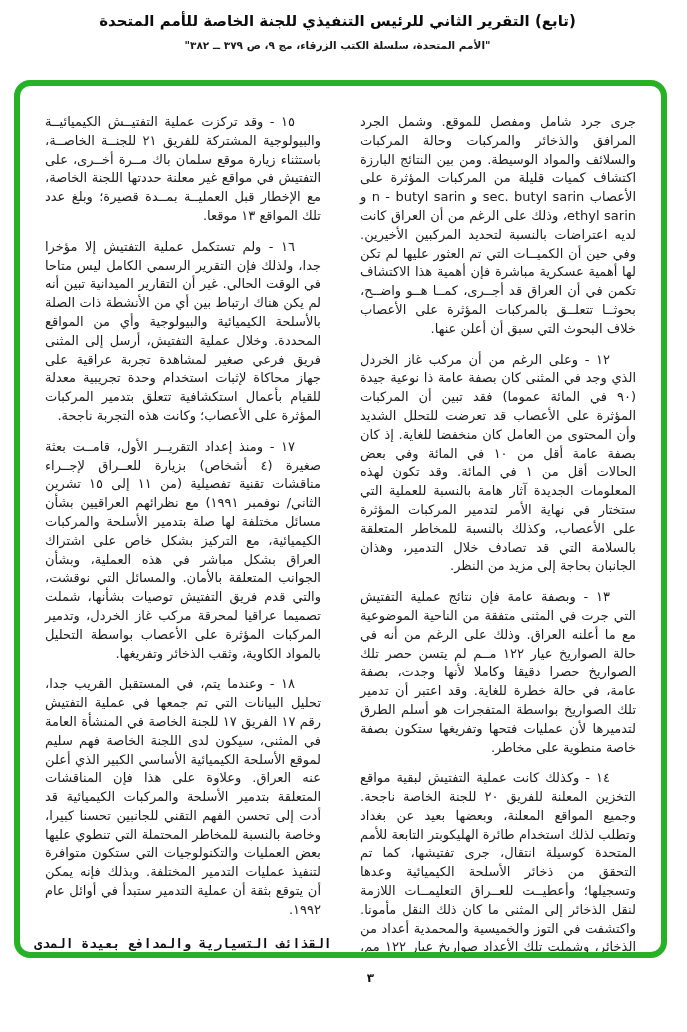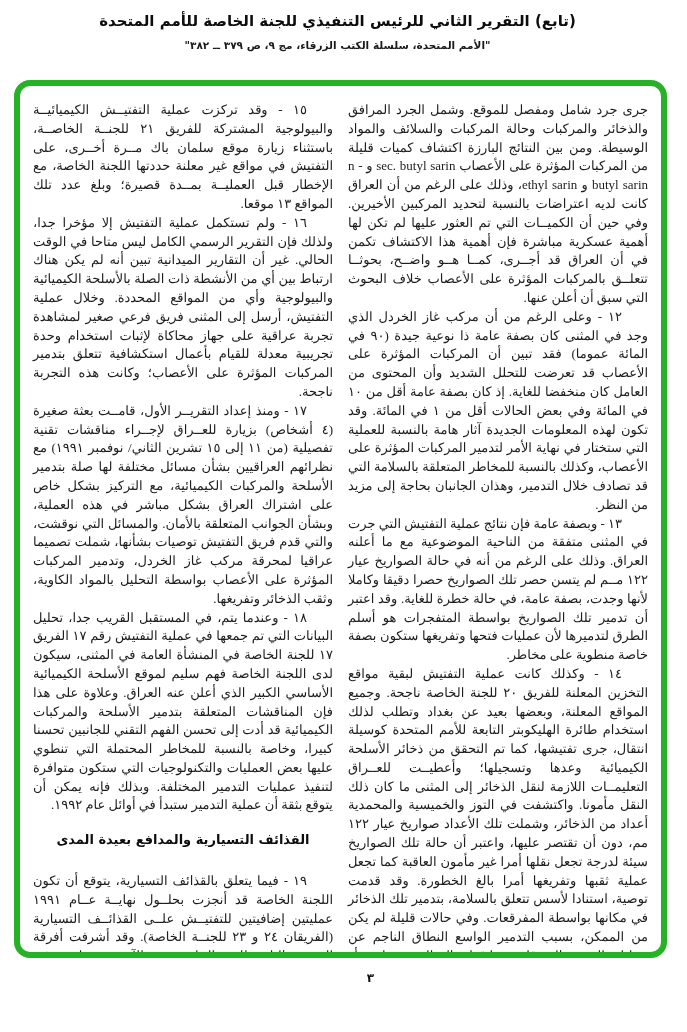--- a/index.html
+++ b/index.html
@@ -56,28 +56,29 @@
     height: 100%;
   }
   .col {
     flex: 1 1 0;
     min-width: 0;
     font-size: 13px;
     line-height: 18.8px;
     text-align: justify;
     color: #1c1c1c;
   }
-  .para { margin: 0; font-family: Liberation Serif, serif; }
+  .para { margin: 12px; }
   .para.indent { text-indent: 26px; }
   .section-heading {
     margin: 16px 0 22px 0;
     text-align: center;
     font-size: 13px;
     font-weight: bold;
     color: #0d0d0d;
+    font-family: Liberation Mono, monospace;
   }
   .page-number {
     position: absolute;
     top: 971px;
     left: 54px;
     right: 0;
     text-align: center;
     font-size: 12px;
     font-weight: bold;
     color: #111111;

